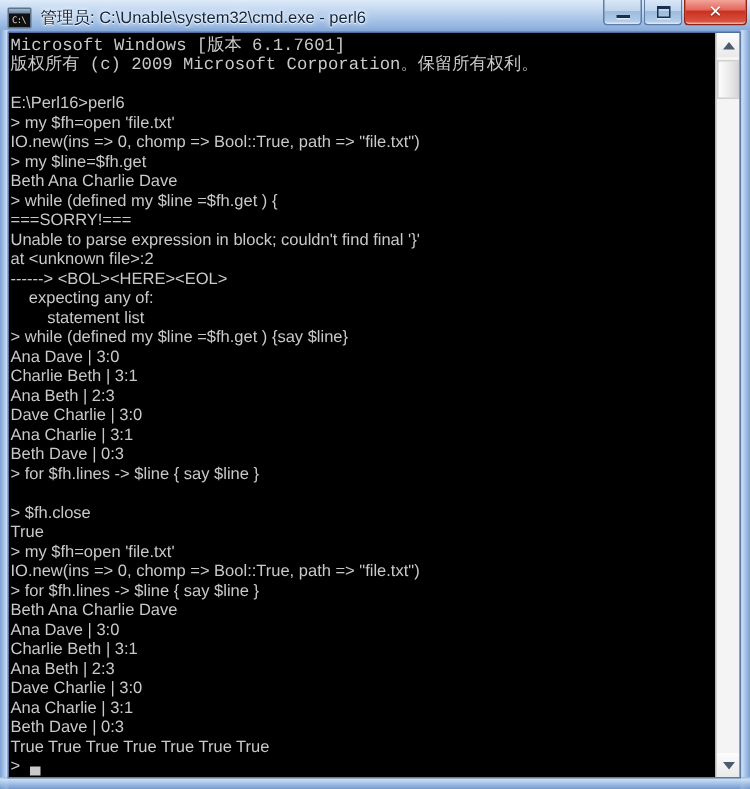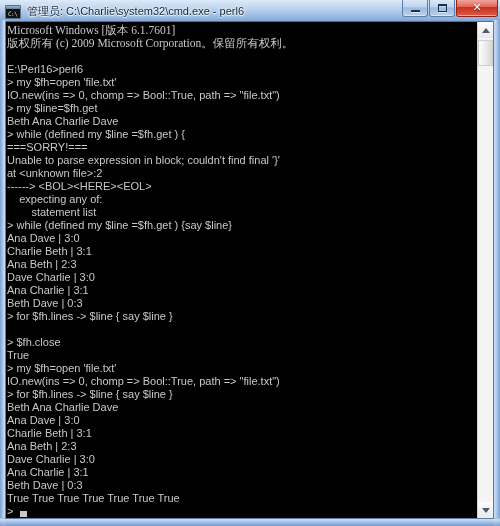--- a/index.html
+++ b/index.html
@@ -160,21 +160,21 @@
   }
   .line {
     height: 13px;
     white-space: pre;
     font-family: Liberation Sans, sans-serif;
     font-size: 11px;
     line-height: 13px;
     color: #c9c9c9;
   }
   .line.cjk {
-    font-family: Liberation Serif, serif;
+    font-family: Liberation Mono, monospace;
     font-size: 11.5px;
   }
   .cursor-line {
     display: flex;
     align-items: center;
     height: 13px;
   }
   .cursor-block {
     display: inline-block;
     width: 7px;
@@ -266,21 +266,21 @@
 
 <div id="window">
 
   <div class="frame-glass"></div>
 
   <div id="titlebar">
     <div id="app-icon">
       <div class="bar"></div>
       <div class="prompt">C:\</div>
     </div>
-    <div id="title-text">管理员: C:\Charlie\system32\cmd.exe - perl6</div>
+    <div id="title-text">管理员: C:\Unable\system32\cmd.exe - perl6</div>
 
     <div id="caption-buttons">
       <div class="cap-btn min">
         <span class="min-glyph"></span>
       </div>
       <div class="cap-btn max">
         <span class="max-glyph"></span>
       </div>
       <div class="cap-btn close">
         <span class="cap-glyph">✕</span>

